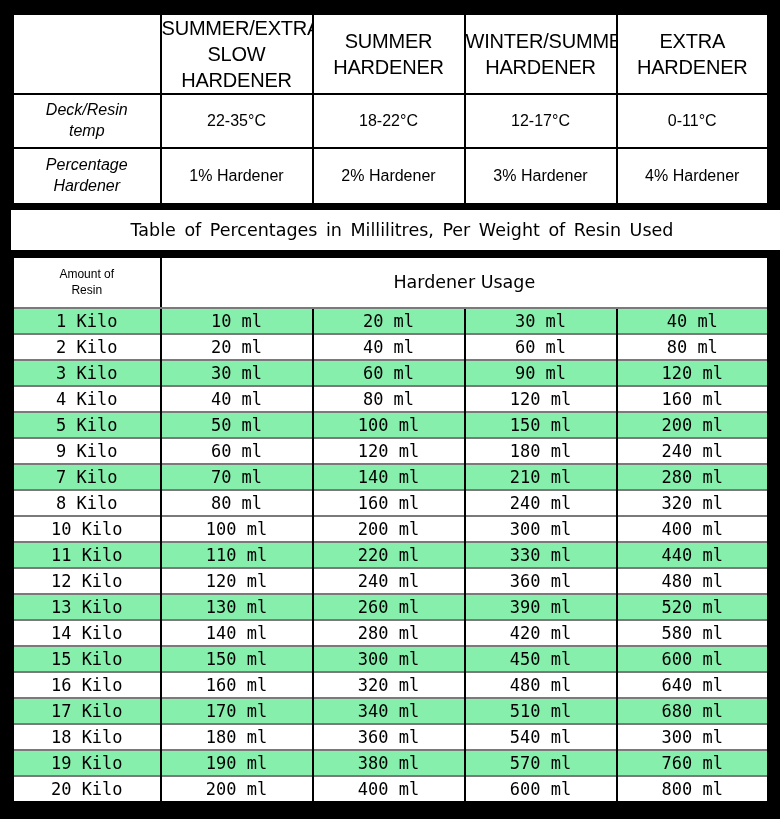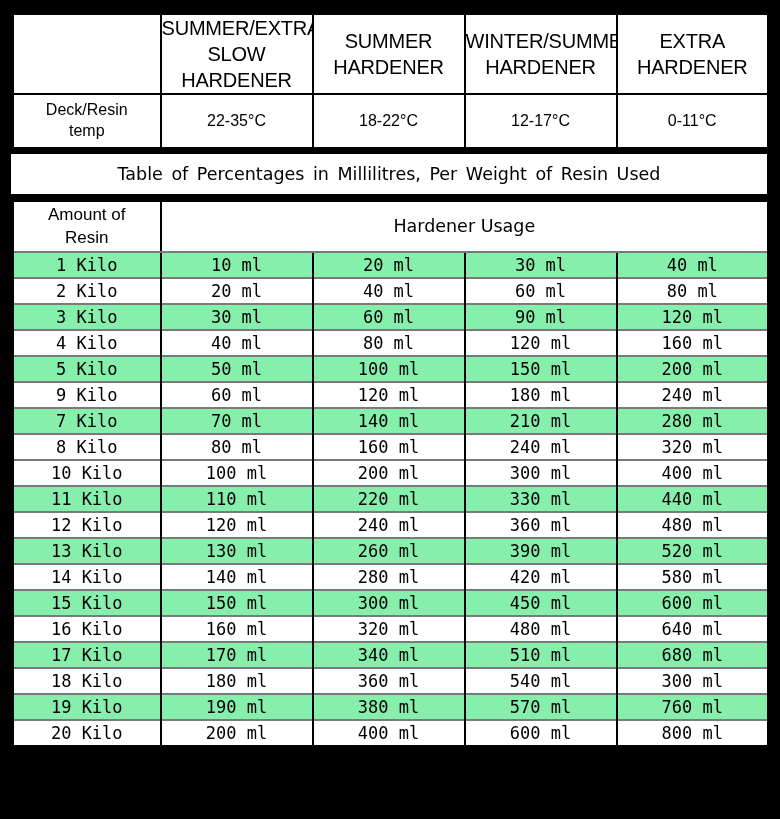--- a/index.html
+++ b/index.html
@@ -34,46 +34,47 @@
     overflow: hidden;
   }
   .top tr.hdr td {
     height: 46px;
     font-size: 20px;
     letter-spacing: -0.2px;
     line-height: 1.3;
   }
   .top tr.temp td { height: 52px; font-size: 16px; }
   .top tr.pct  td { height: 54px; font-size: 16px; }
-  .top .lbl { line-height: 1.3; font-size: 16px; }
+  .top .lbl { line-height: 1.3; font-size: 16px; font-style: italic; }
   .cellline { display: block; }
   
   .titlebar {
     margin-top: 4px;
     width: 756px;
     height: 40px;
     background: #ffffff;
     display: flex;
     align-items: center;
     justify-content: center;
     font-family: "DejaVu Sans", sans-serif;
     font-size: 17.5px;
     word-spacing: 3px;
+    padding-left: 13px;
   }
   
   table.usage { margin-top: 5px; border: 3px solid #000; }
   .usage td {
     text-align: center;
     vertical-align: middle;
     padding: 0;
     overflow: hidden;
   }
   .usage tr.uhdr td {
     height: 49px;
-    font-size: 17px;
+    font-size: 12px;
     line-height: 1.3;
     border-left: 2px solid #000;
     border-right: 2px solid #000;
     border-bottom: 2px solid #7a7a7a;
   }
   .usage tr.uhdr td.usagehdr {
     font-family: "DejaVu Sans", sans-serif;
     font-size: 17.5px;
   }
   .usage tr.drow td {
@@ -122,20 +123,30 @@
     </tr>
     <tr class="temp">
       <td class="lbl">
         <span class="cellline">Deck/Resin</span>
         <span class="cellline">temp</span>
       </td>
       <td>22-35°C</td>
       <td>18-22°C</td>
       <td>12-17°C</td>
       <td>0-11°C</td>
+    </tr>
+    <tr class="pct">
+      <td class="lbl">
+        <span class="cellline">Percentage</span>
+        <span class="cellline">Hardener</span>
+      </td>
+      <td>1% Hardener</td>
+      <td>2% Hardener</td>
+      <td>3% Hardener</td>
+      <td>4% Hardener</td>
     </tr>
   </tbody>
     </table>
 
   <div class="titlebar">Table of Percentages in Millilitres, Per Weight of Resin Used</div>
 
   <table class="usage">
     <colgroup>
       <col style="width:148px">
         <col style="width:152px">

